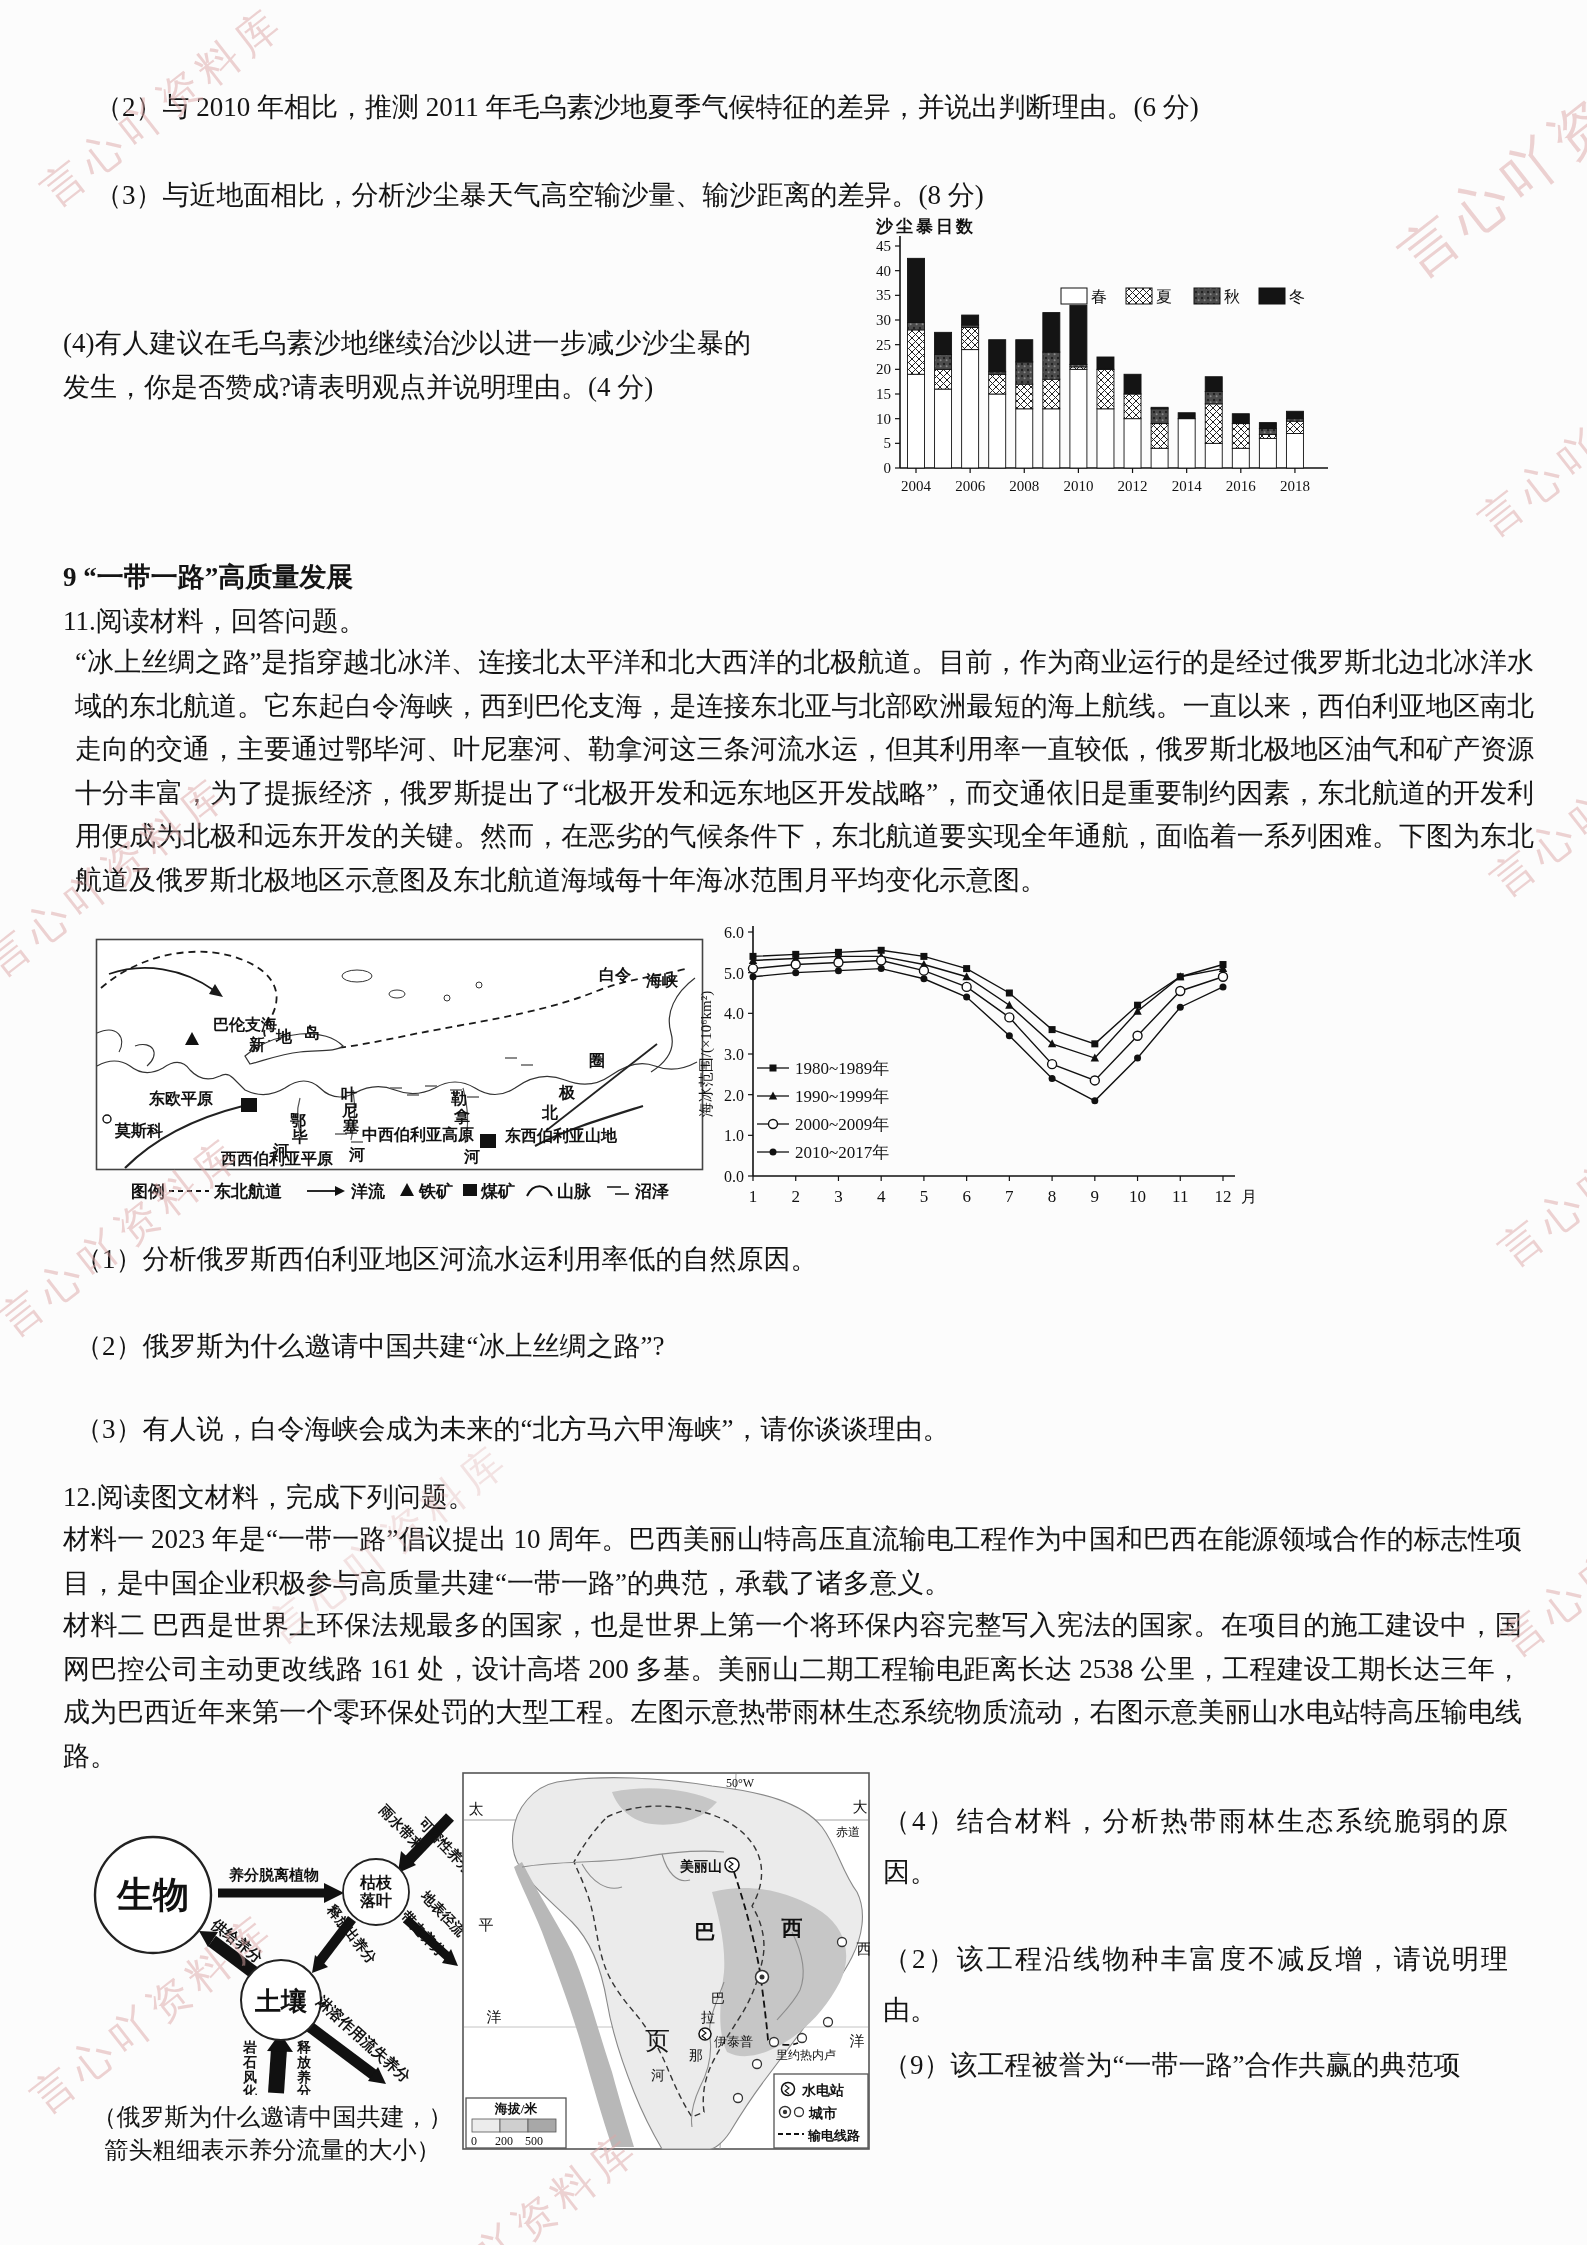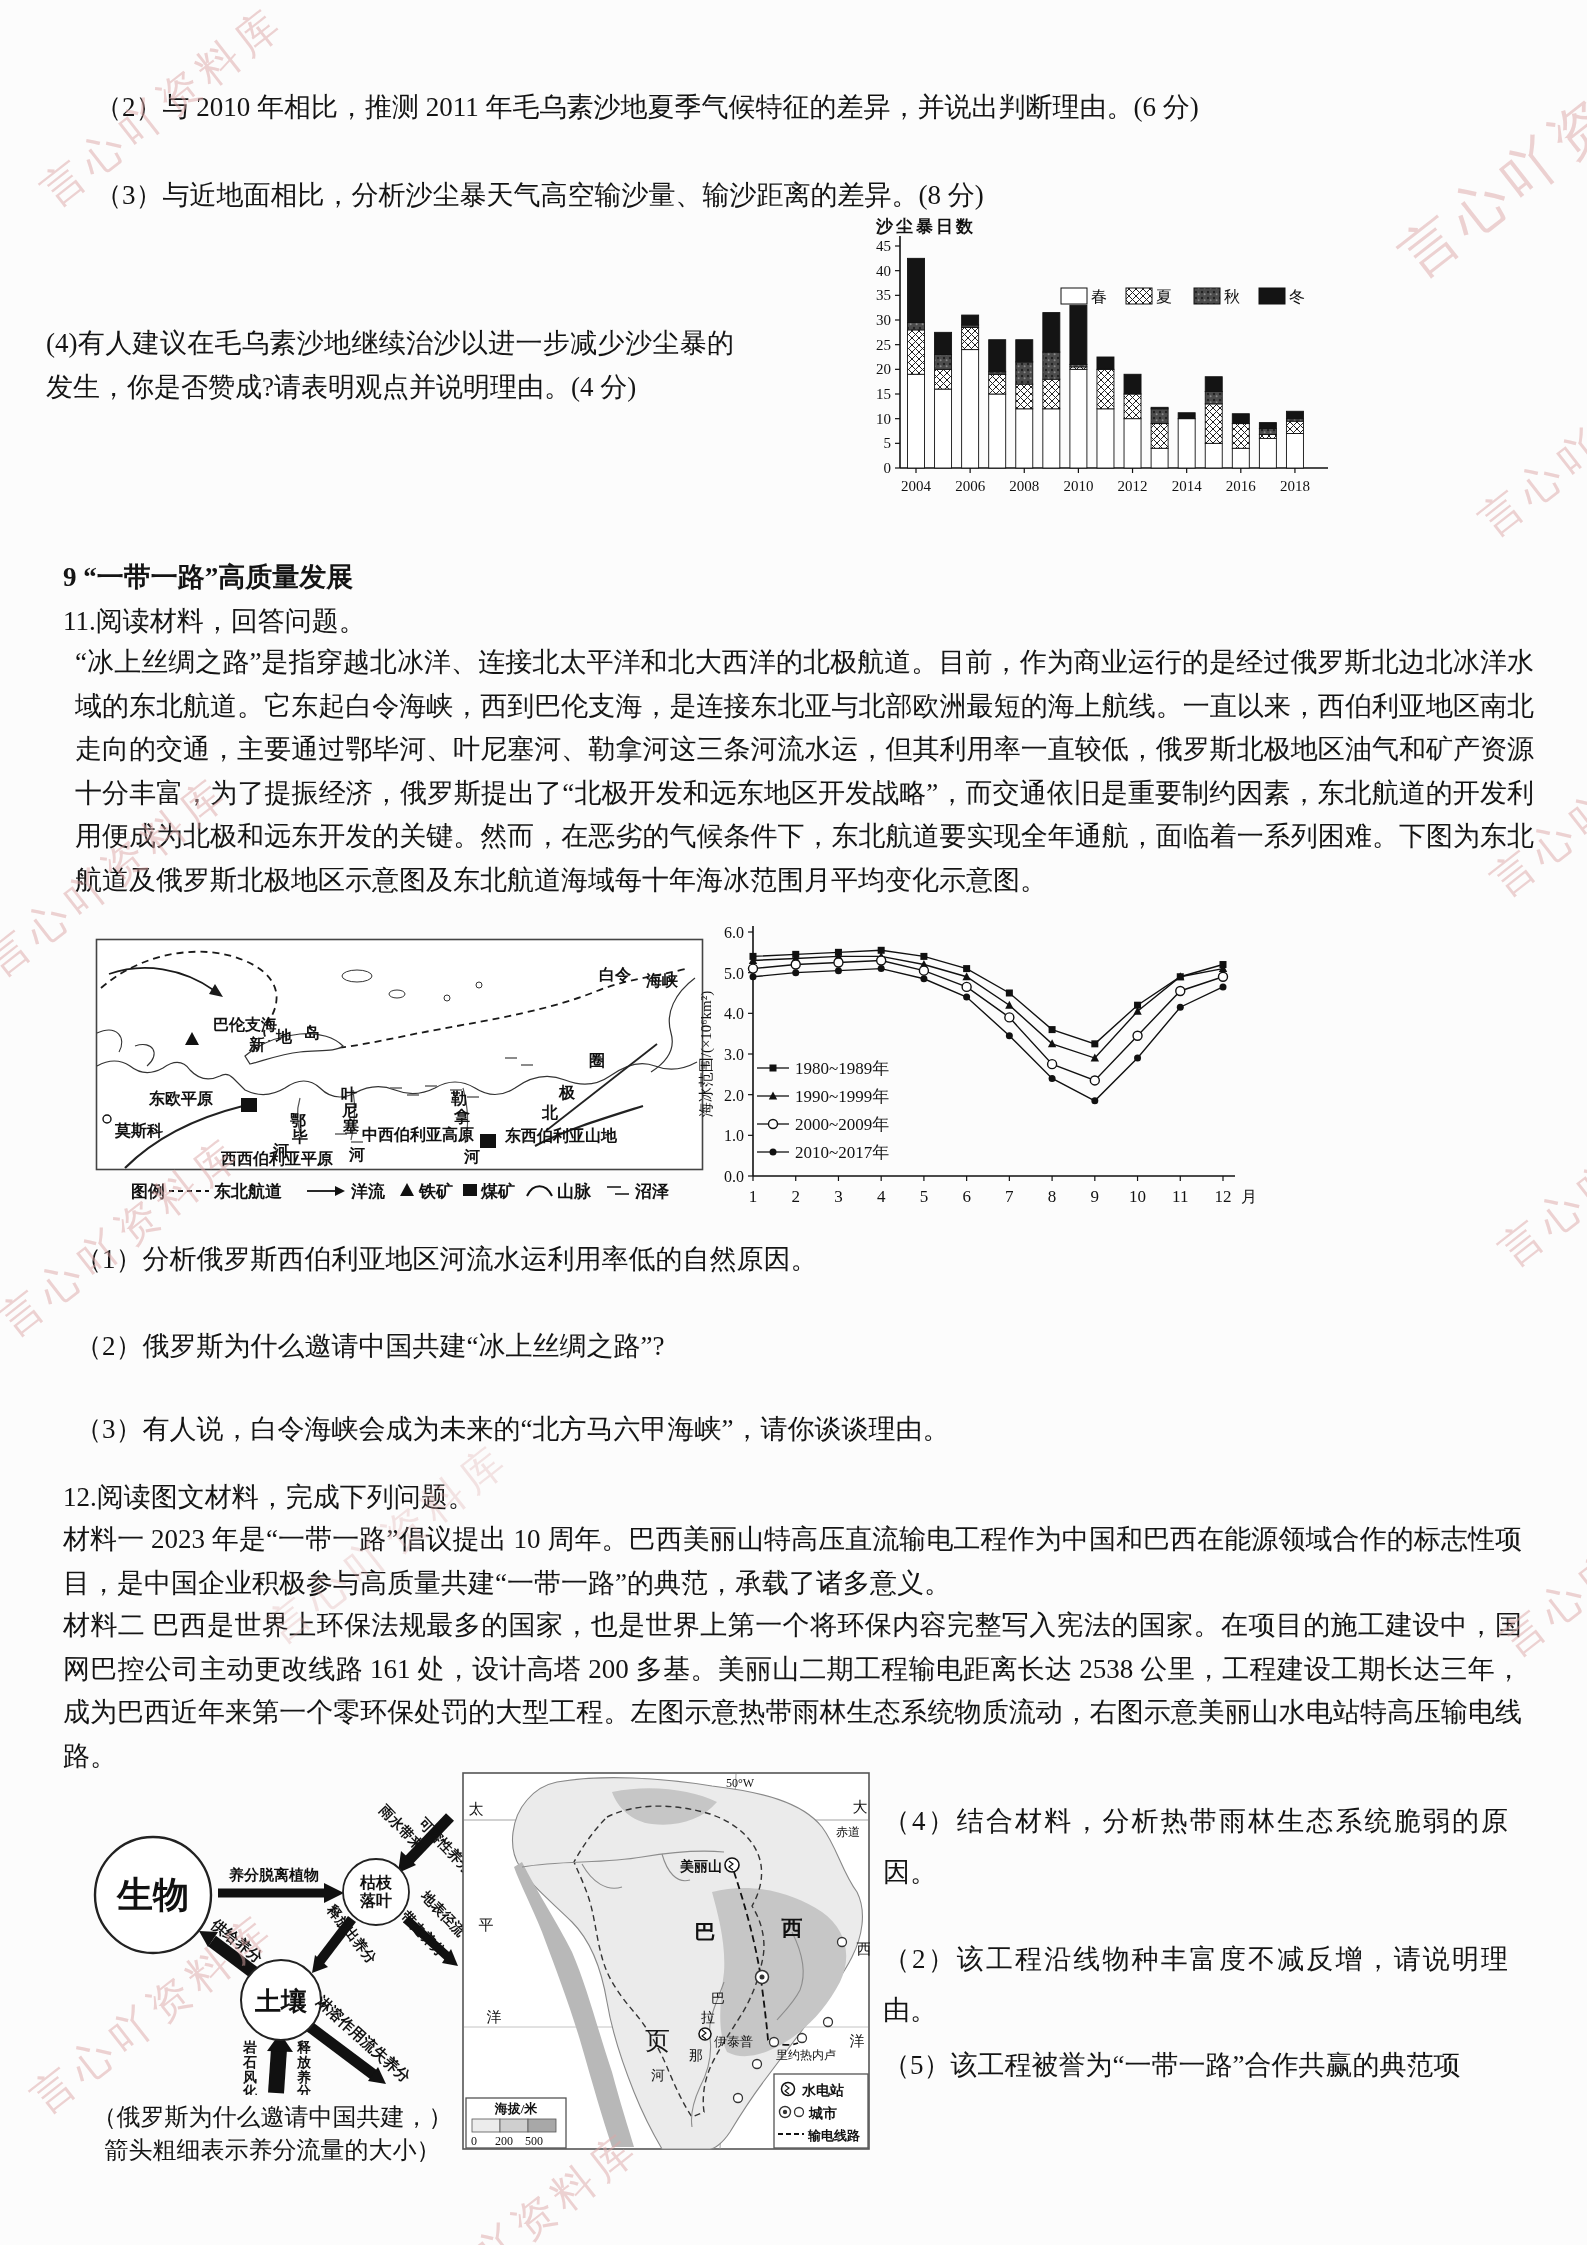--- a/index.html
+++ b/index.html
@@ -30,21 +30,21 @@
 <div class="wm" style="left:1480px;top:865px">言心吖资料库</div>
 <div class="wm" style="left:-12px;top:1305px">言心吖资料库</div>
 <div class="wm" style="left:1488px;top:1235px">言心吖资料库</div>
 <div class="wm dim" style="left:255px;top:1612px">言心吖资料库</div>
 <div class="wm" style="left:1490px;top:1625px">言心吖资料库</div>
 <div class="wm" style="left:20px;top:2082px">言心吖资料库</div>
 <div class="wm" style="left:385px;top:2300px">言心吖资料库</div>
 
 <p class="abs t nowrap" style="left:95px;top:86px">（2）与 2010 年相比，推测 2011 年毛乌素沙地夏季气候特征的差异，并说出判断理由。(6 分)</p>
 <p class="abs t nowrap" style="left:95px;top:174px">（3）与近地面相比，分析沙尘暴天气高空输沙量、输沙距离的差异。(8 分)</p>
-<p class="abs t just" style="left:46px;top:322px;width:688px">(4)有人建议在毛乌素沙地继续治沙以进一步减少沙尘暴的发生，你是否赞成?请表明观点并说明理由。(4 分)</p>
+<p class="abs t just" style="left:63px;top:322px;width:688px">(4)有人建议在毛乌素沙地继续治沙以进一步减少沙尘暴的发生，你是否赞成?请表明观点并说明理由。(4 分)</p>
 
 <svg class="abs" id="dust-chart" style="left:828px;top:212px" width="500" height="290" viewBox="0 0 500 290">
   <defs>
     <pattern id="p-hatch" width="7" height="7" patternUnits="userSpaceOnUse">
       <rect width="7" height="7" fill="#fff"></rect>
       <path d="M0 0L7 7M7 0L0 7" stroke="#222" stroke-width="1"></path>
     </pattern>
     <pattern id="p-speck" width="6" height="6" patternUnits="userSpaceOnUse">
       <rect width="6" height="6" fill="#4c4c4c"></rect>
       <circle cx="2" cy="2" r="1.2" fill="#222"></circle>
@@ -489,13 +489,13 @@
     <text x="12" y="373" text-anchor="middle" font-size="12">0</text>
     <text x="42" y="373" text-anchor="middle" font-size="12">200</text>
     <text x="72" y="373" text-anchor="middle" font-size="12">500</text>
   </g>
 </svg>
 
 <p class="abs" style="left:645px;top:2024px;font-size:25px;z-index:4">页</p>
 
 <p class="abs rq" style="left:883px;top:1796px;width:625px">（4）结合材料，分析热带雨林生态系统脆弱的原因。</p>
 <p class="abs rq" style="left:883px;top:1934px;width:625px">（2）该工程沿线物种丰富度不减反增，请说明理由。</p>
-<p class="abs rq nowrap" style="left:883px;top:2040px;width:660px">（5）该工程被誉为“一带一路”合作共赢的典范项</p>
+<p class="abs rq nowrap" style="left:883px;top:2040px;width:660px">（9）该工程被誉为“一带一路”合作共赢的典范项</p>
 
 </body></html>

